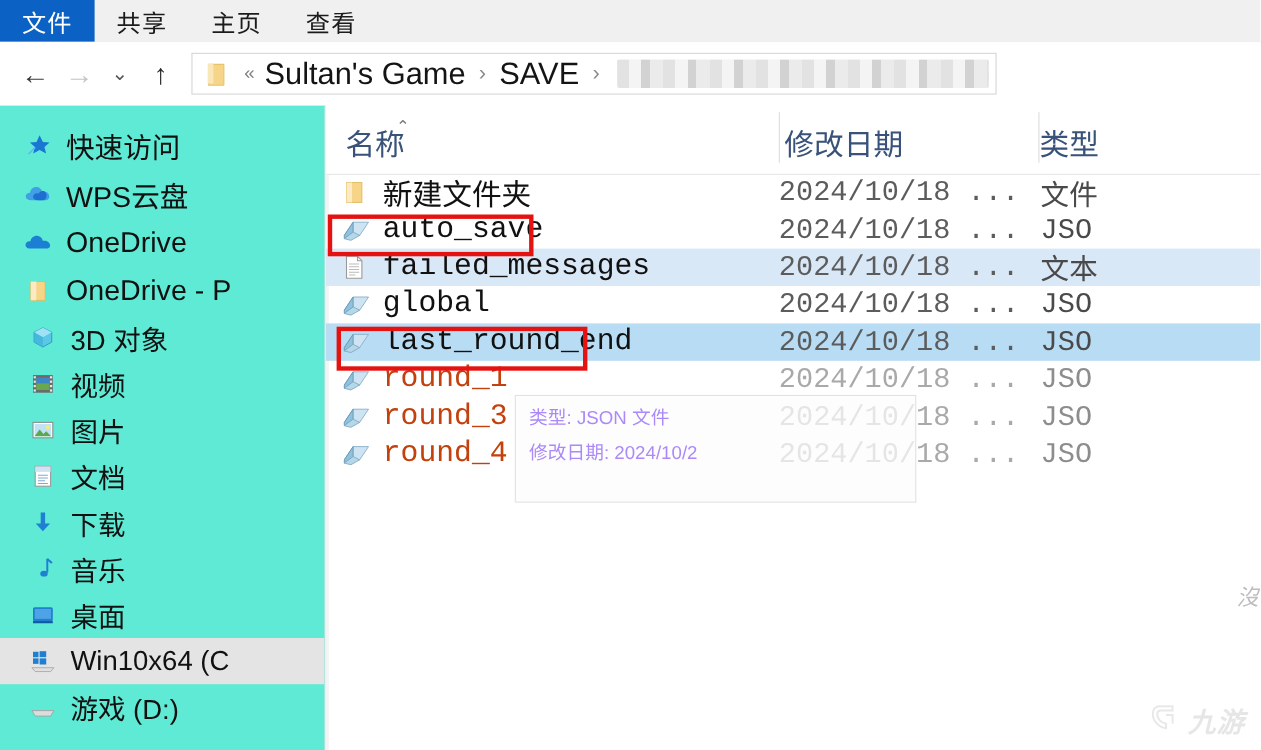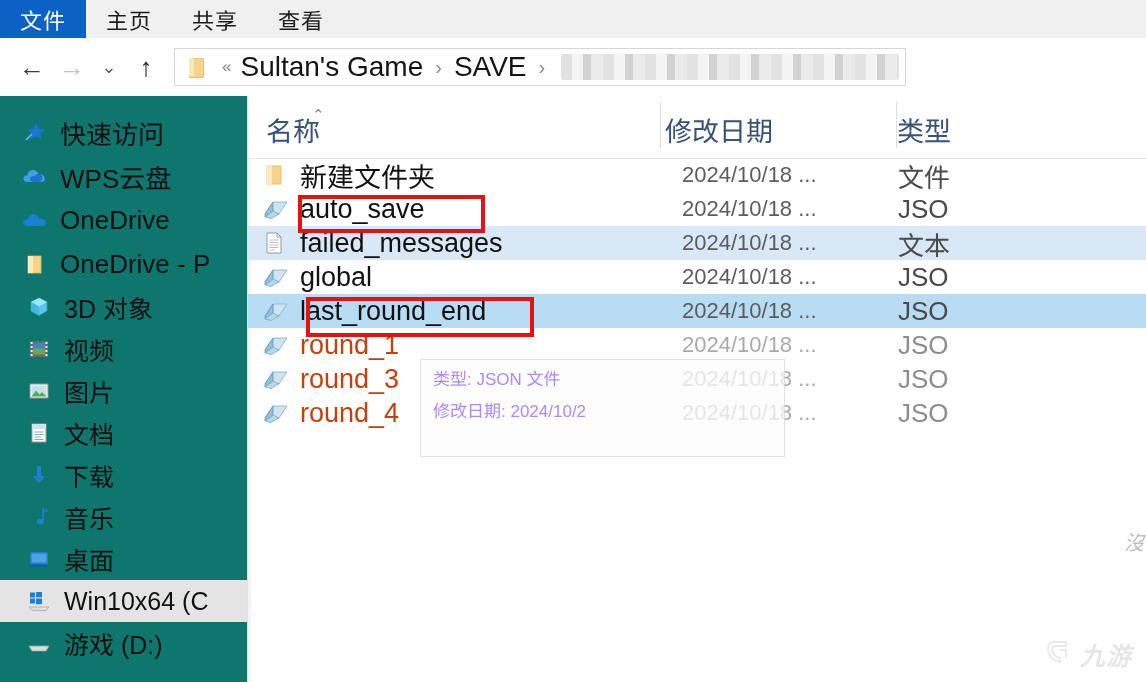--- a/index.html
+++ b/index.html
@@ -146,24 +146,24 @@
     position: absolute;
     left: 0; top: 96px;
     width: 1146px;
     height: 586px;
     display: flex;
     background: #ffffff;
   }
 
   
   .sidebar {
-    width: 248px;
+    width: 296px;
     flex: none;
     border-right: 1px solid #e2e2e2;
-    background: #0f766e;
+    background: #5eead4;
     position: relative;
     overflow: hidden;
     padding-top: 14px;
     box-sizing: border-box;
   }
   .side-item {
     height: 44px;
     display: flex;
     align-items: center;
     padding-left: 22px;
@@ -228,41 +228,42 @@
   .rows {
     position: absolute;
     left: 0; top: 62px;
     width: 100%;
   }
   .row {
     position: relative;
     height: 34px;
     display: flex;
     align-items: center;
+    font-family: Liberation Mono, monospace;
   }
   .row.hl-light { background: #d9e8f7; }
   .row.hl-strong { background: #b8dcf4; }
   .file-ico {
     width: 28px; height: 24px;
     margin-left: 14px;
     flex: none;
     position: relative;
   }
   .file-name {
     font-size: 27px;
     color: #111;
     margin-left: 10px;
     white-space: nowrap;
     flex: none;
   }
   .row.dim .file-name { color: #c2410c; }
   .cell-date {
     position: absolute;
-    left: 434px;
-    font-size: 22px;
+    left: 412px;
+    font-size: 26px;
     color: #5c5c5c;
     white-space: nowrap;
   }
   .row.dim .cell-date { color: #a9a9a9; }
   .cell-type {
     position: absolute;
     left: 650px;
     font-size: 26px;
     color: #4a4a4a;
     white-space: nowrap;
@@ -336,24 +337,24 @@
   }
 </style>
 </head>
 <body>
 
 <div class="ribbon">
   <div class="ribbon-tab file-tab">
     <span>文件</span>
   </div>
   <div class="ribbon-tab">
+    <span>共享</span>
+  </div>
+  <div class="ribbon-tab">
     <span>主页</span>
-  </div>
-  <div class="ribbon-tab">
-    <span>共享</span>
   </div>
   <div class="ribbon-tab">
     <span>查看</span>
   </div>
 </div>
 
 <div class="navbar">
   <div class="nav-btn back">
     <span>←</span>
   </div>

